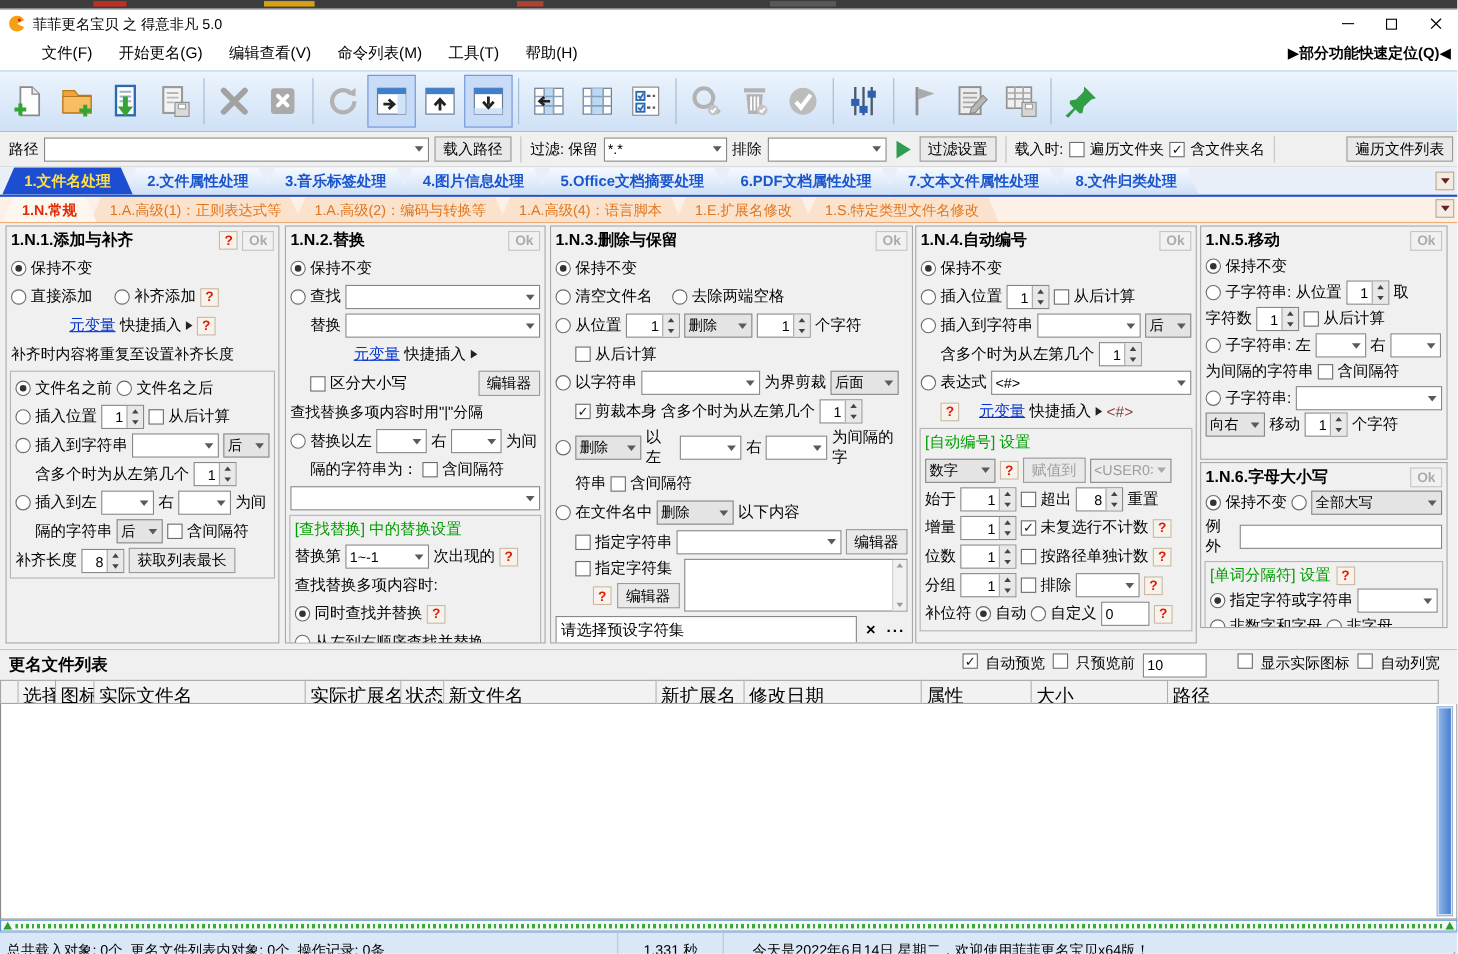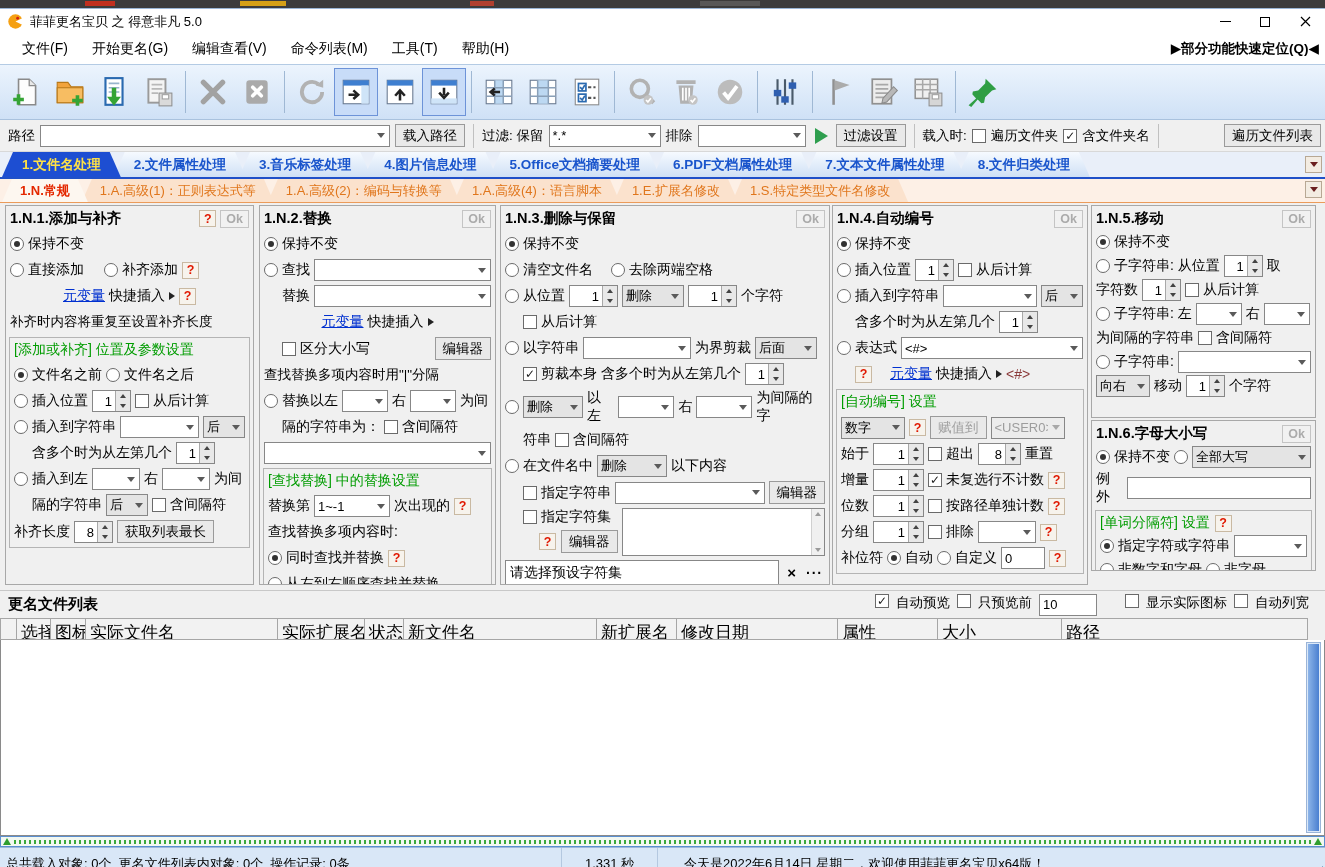--- a/index.html
+++ b/index.html
@@ -17,21 +17,21 @@
   
   .titlebar { top:8px; height:26px; background:#fff; display:flex; align-items:center; padding-left:7px; border-top:1px solid #9ab6d6; }
   .applogo { width:17px; height:17px; margin-right:6px; flex:none; }
   .wtitle { font-size:13px; }
   .wincontrols { margin-left:auto; display:flex; height:100%; }
   .wc { width:40px; display:flex; align-items:center; justify-content:center; }
   .wc-min { width:11px; border-top:1px solid #000; display:block; }
   .wc-max { width:10px; height:10px; border:1px solid #000; display:block; }
 
   
-  .menubar { top:34px; height:30px; background:#fff; display:flex; align-items:center; padding-left:10px; }
+  .menubar { top:34px; height:30px; background:#fff; display:flex; align-items:center; padding-left:26px; }
   .mitem { padding:4px 12px; }
   .quickloc { margin-left:auto; margin-right:6px; font-weight:bold; font-size:13.5px; }
 
   
   .toolbar { top:64px; height:56px; background:linear-gradient(#ecf4fd,#cfe1f6); border-top:1px solid #b4cbe4; border-bottom:1px solid #a9c2de; display:flex; align-items:center; padding-left:4px; }
   .tbtn { width:44px; height:48px; display:flex; align-items:center; justify-content:center; border:1px solid transparent; }
   .tbtn.sel { border:1px solid #6d93d8; background:#c8dcf8; }
   .tbtn svg { width:32px; height:32px; }
   .tsep { width:1px; height:42px; background:#9fb8d4; margin:0 5px; flex:none; }
 
@@ -402,21 +402,20 @@
     <div class="prow" style="justify-content:center">
         <span class="lk">元变量</span>
         <span>快捷插入</span>
         <span class="tri"></span>
         <span class="qb">?</span>
       </div>
     <div class="prow tight" style="font-size:13.5px">
         <span>补齐时内容将重复至设置补齐长度</span>
       </div>
     <div class="gbox">
-      <div class="ghead">[添加或补齐] 位置及参数设置</div>
       <div class="prow">
           <span class="rd on"></span>
           <span>文件名之前</span>
           <span class="rd"></span>
           <span>文件名之后</span>
         </div>
       <div class="prow">
           <span class="rd"></span>
           <span>插入位置</span>
           <span class="spn">

